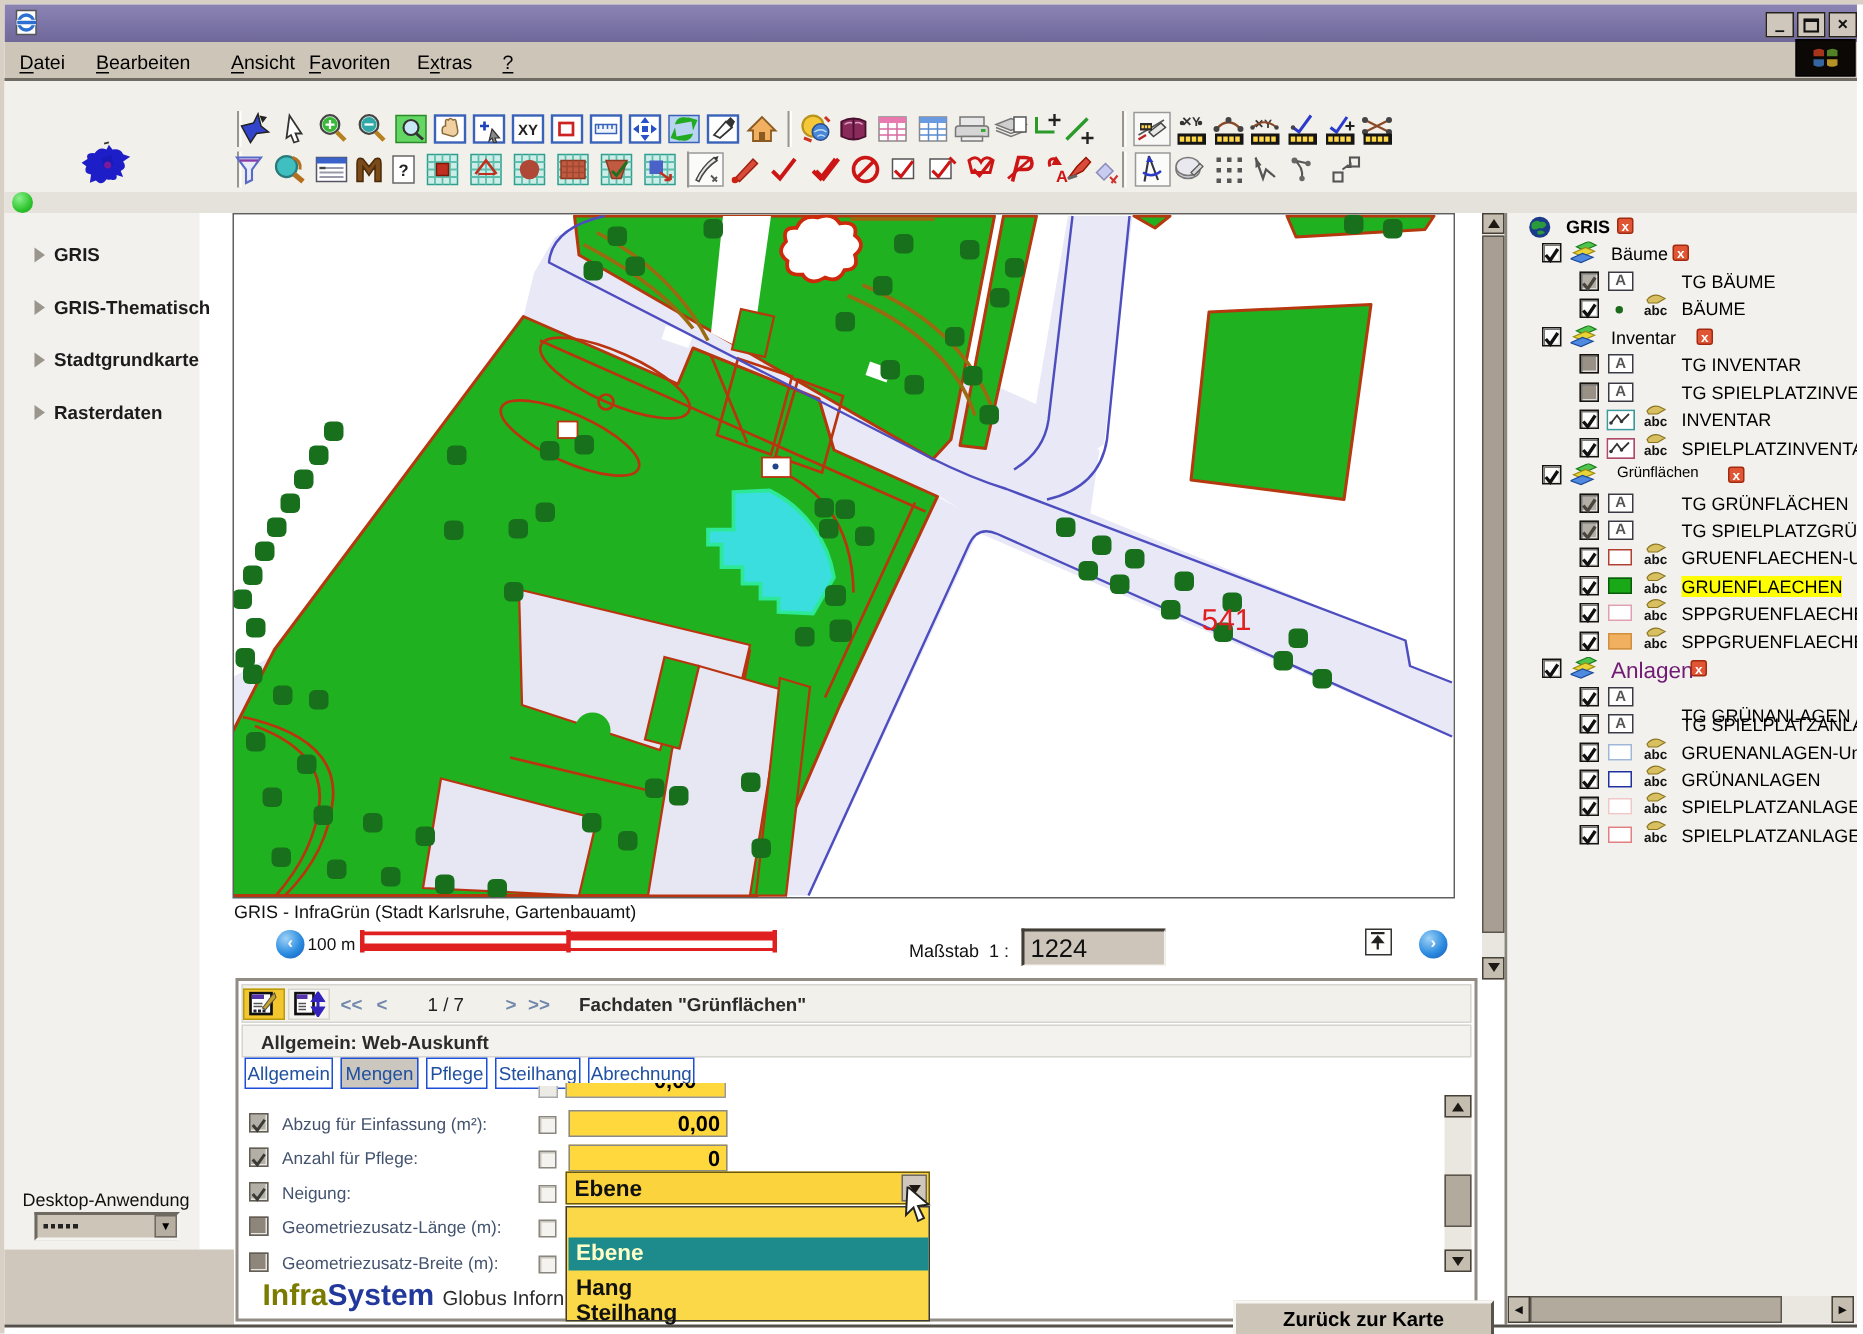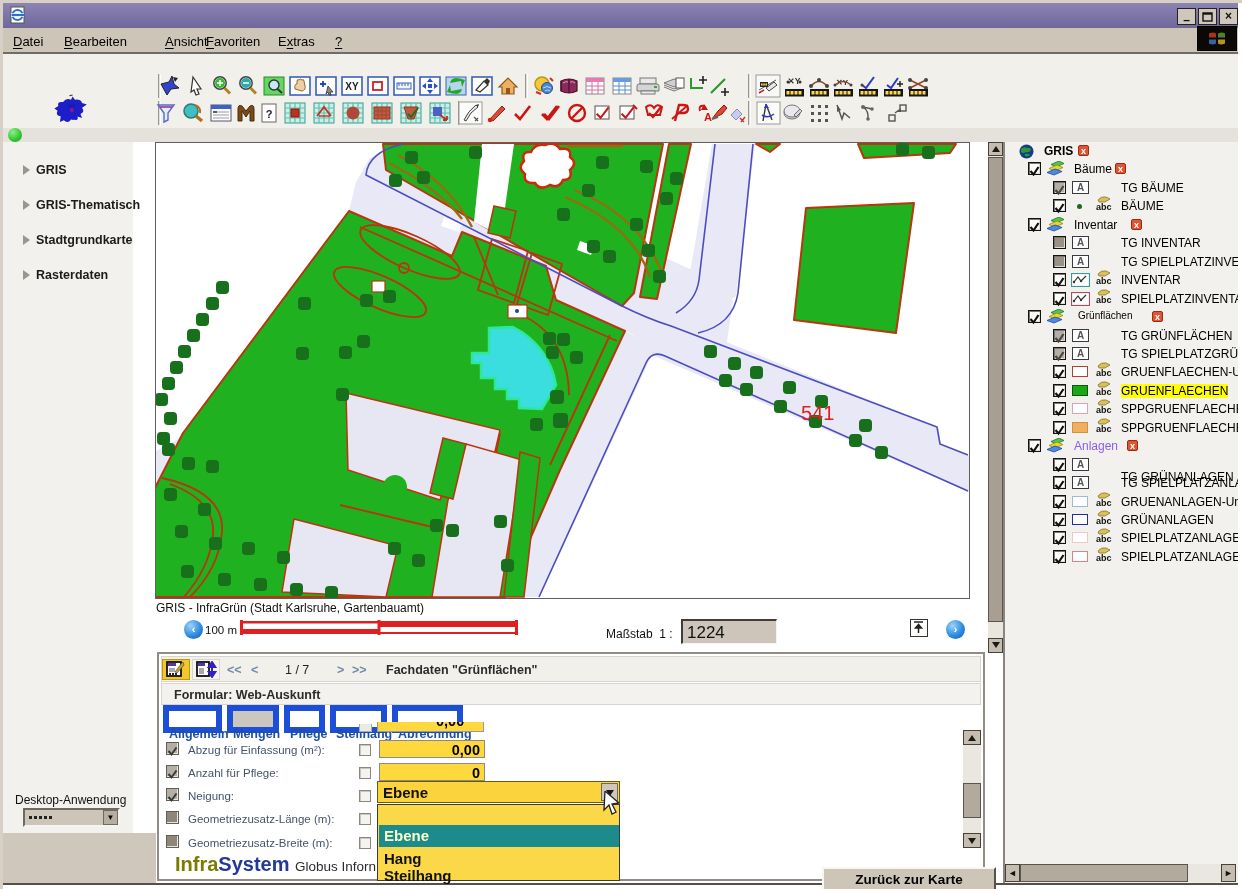--- a/index.html
+++ b/index.html
@@ -56,22 +56,22 @@
 #msl{left:606px;top:627px;font-size:12px;color:#111;}
 #msinput{left:681px;top:619px;width:96px;height:25px;background:#cdc5ba;
 border-top:2px solid #403c36;border-left:2px solid #403c36;border-bottom:1px solid #f6f4f0;border-right:1px solid #f6f4f0;
 font-size:17px;color:#111;padding:2px 0 0 4px;}
 #upbtn{left:910px;top:619px;width:18px;height:18px;background:#fdfdfb;border:1.5px solid #333;}
 
 #formpanel{left:157px;top:652px;width:828px;height:229px;background:#fff;
 border:2px solid #918c84;}
 #frow1{left:2px;top:2px;width:820px;height:26px;border:1px solid #d7d5d0;background:#f2f0eb;}
 #frow2{left:2px;top:29px;width:820px;height:22px;border:1px solid #d7d5d0;background:#f4f2ee;}
-.tab{position:absolute;top:51px;height:21px;border:6px solid #1d4ed8;background:#fff;
-color:#2050a0;font-weight:bold;font-size:12.5px;text-align:center;padding-top:16px;}
+.tab{position:absolute;top:51px;height:21px;border:1px solid #1d4ed8;background:#fff;
+color:#2050a0;font-weight:normal;font-size:12.5px;text-align:center;padding-top:3px;}
 .fcb{position:absolute;width:13px;height:13px;}
 .flabel{position:absolute;font-size:11.5px;color:#44536e;white-space:nowrap;}
 .ffield{position:absolute;left:220px;width:106px;height:18px;background:#ffd83e;border:1px solid #8a8a8a;
 font-size:14.5px;font-weight:bold;color:#000;text-align:right;padding:1px 4px 0 0;}
 #dropdown{left:377px;top:804px;width:243px;height:77px;background:#fbd848;border:1px solid #3a3a3a;z-index:30;}
 #dd-sel{position:absolute;left:1px;top:20px;width:240px;height:22px;background:#1d8b8b;color:#ffffc8;
 font-size:15px;font-weight:bold;padding:2px 0 0 5px;}
 .dditem{position:absolute;left:6px;font-size:15px;font-weight:bold;color:#111;}
 #ncombo{left:377px;top:781px;width:243px;height:22px;background:#fbd33c;border:1px solid #6a5a10;}
 #ncombo .txt{position:absolute;left:5px;top:2px;font-size:15px;font-weight:bold;color:#111;}
@@ -99,21 +99,21 @@
     <div class="abs winbtn" id="btn-min" style="line-height:22px">–</div>
     <div class="abs winbtn" id="btn-max"><svg width="13" height="12" viewBox="0 0 13 12" style="margin-top:2px">
           <rect x="2" y="2" width="9" height="8" fill="none" stroke="#111" stroke-width="1.4"></rect>
           <path d="M2 2.8 H11" stroke="#111" stroke-width="1.8"></path>
         </svg></div>
     <div class="abs winbtn" id="btn-close">×</div>
   </div>
   <div class="abs" id="menubar">
     <span class="menu" style="left:10px"><u>D</u>atei</span>
     <span class="menu" style="left:61px"><u>B</u>earbeiten</span>
-    <span class="menu" style="left:162px"><u>A</u>nsicht</span>
+    <span class="menu" style="left:151px"><u>A</u>nsicht</span>
     <span class="menu" style="left:203px"><u>F</u>avoriten</span>
     <span class="menu" style="left:275px">E<u>x</u>tras</span>
     <span class="menu" style="left:332px"><u>?</u></span>
   </div>
   <div class="abs" id="throbber">
     <svg width="38" height="23" viewBox="0 0 38 23">
       <rect width="38" height="23" fill="#0c0805"></rect>
       <g transform="translate(19,11.5)">
         <path d="M-8 -5 Q-4 -7 -1 -5 L-1 -1 L-8 -1 Z" fill="#b83b1e" opacity=".9"></path>
         <path d="M1 -5 Q5 -7 8 -5 L8 -1 L1 -1 Z" fill="#5a8f2a" opacity=".9"></path>
@@ -683,21 +683,21 @@
     <span class="abs" style="left:73px;top:168px;font-size:10px;color:#000;white-space:nowrap;">Grünflächen</span>
     <div class="abs" style="left:147px;top:169px;width:11px;height:11px;background:#e05533;border:1px solid #a22a10;border-radius:2px;color:#fff;font-size:9px;font-weight:bold;text-align:center;line-height:10px">x</div>
     <div class="abs" style="left:23px;top:297px;width:13px;height:13px;background:#fdfdfb;border:1px solid #16120e;box-shadow:inset 1px 1px 0 #777,inset -1px -1px 0 #ddd"><svg width="11" height="11" viewBox="0 0 11 11">
           <path d="M1.5 5 L4.5 8.5 L9.5 1" fill="none" stroke="#111" stroke-width="2.2"></path>
         </svg></div>
     <svg class="abs" style="left:42px;top:296px" width="19" height="15" viewBox="0 0 19 15">
 <polygon points="4,3.5 12,0 17,2.5 9,6" fill="#4fc44f" stroke="#1a7a1a" stroke-width=".8"></polygon>
 <polygon points="2,7.5 10,4 16,6.5 8,10" fill="#e8d438" stroke="#9a8a10" stroke-width=".8"></polygon>
 <polygon points="0,11.5 8,8 15,10.5 7,14" fill="#4f8ae0" stroke="#1a4a9a" stroke-width=".8"></polygon>
       </svg>
-    <span class="abs" style="left:69px;top:297px;font-size:12px;color:#8b5cf6;white-space:nowrap;">Anlagen</span>
+    <span class="abs" style="left:69px;top:297px;font-size:15px;color:#701a75;white-space:nowrap;">Anlagen</span>
     <div class="abs" style="left:122px;top:298px;width:11px;height:11px;background:#e05533;border:1px solid #a22a10;border-radius:2px;color:#fff;font-size:9px;font-weight:bold;text-align:center;line-height:10px">x</div>
     <div class="abs" style="left:48px;top:39px;width:13px;height:13px;background:#b3aea6;border:1px solid #16120e;box-shadow:inset 1px 1px 0 #777,inset -1px -1px 0 #ddd"><svg width="11" height="11" viewBox="0 0 11 11">
           <path d="M1.5 5 L4.5 8.5 L9.5 1" fill="none" stroke="#4a463e" stroke-width="2.2"></path>
         </svg></div>
     <div class="abs" style="left:67px;top:39px;width:17px;height:13px;background:#fff;border:1.5px solid #3a3a44;color:#555;font-size:10px;font-weight:bold;text-align:center;line-height:11px">A</div>
     <span class="abs" style="left:116px;top:39px;font-size:12px;color:#000;white-space:nowrap;">TG BÄUME</span>
     <div class="abs" style="left:48px;top:57px;width:13px;height:13px;background:#fdfdfb;border:1px solid #16120e;box-shadow:inset 1px 1px 0 #777,inset -1px -1px 0 #ddd"><svg width="11" height="11" viewBox="0 0 11 11">
           <path d="M1.5 5 L4.5 8.5 L9.5 1" fill="none" stroke="#111" stroke-width="2.2"></path>
         </svg></div>
     <div class="abs" style="left:72px;top:62px;width:5px;height:5px;border-radius:50%;background:#1a6a1a"></div>
@@ -882,21 +882,21 @@
           <path d="M3 8 H8 M3 10 H8 M3 12 H8"></path>
         </g>
         <path d="M16 6 L16 11 M16 1 L12.7 6 H19.3 Z M16 16 L12.7 11 H19.3 Z" fill="#3322bb" stroke="#3322bb" stroke-width="2"></path>
       </svg>
     <span class="abs ftxt" style="left:68px;color:#7288ac;font-weight:bold">&lt;&lt;</span>
     <span class="abs ftxt" style="left:92px;color:#7288ac;font-weight:bold">&lt;</span>
     <span class="abs ftxt" style="left:126px;color:#222">1 / 7</span>
     <span class="abs ftxt" style="left:178px;color:#7288ac;font-weight:bold">&gt;</span>
     <span class="abs ftxt" style="left:193px;color:#7288ac;font-weight:bold">&gt;&gt;</span>
     <span class="abs ftxt" style="left:227px;color:#2b2b2b;font-weight:bold">Fachdaten "Grünflächen"</span>
-    <span class="abs" style="left:15px;top:34px;font-size:12.5px;font-weight:bold;color:#2b2b2b">Formular: Web-Auskunft</span>
+    <span class="abs" style="left:15px;top:34px;font-size:12.5px;font-weight:bold;color:#2b2b2b">Allgemein: Web-Auskunft</span>
     <div class="abs tab" style="left:4px;width:59px">Allgemein</div>
     <div class="abs tab" style="left:68px;width:52px;background:#cbc7bf">Mengen</div>
     <div class="abs tab" style="left:125px;width:41px">Pflege</div>
     <div class="abs tab" style="left:171px;width:57px">Steilhang</div>
     <div class="abs tab" style="left:233px;width:71px">Abrechnung</div>
     <div class="abs" style="left:218px;top:68px;width:107px;height:10px;background:#ffd83e;border:1px solid #999;border-top:none;overflow:hidden">
         <span style="position:absolute;left:58px;top:-9px;font-size:14.5px;font-weight:bold">0,00</span>
       </div>
     <div class="abs" style="left:200px;top:70px;width:13px;height:8px;background:#eceae4;border:1px solid #aaa;border-top:none"></div>
 

